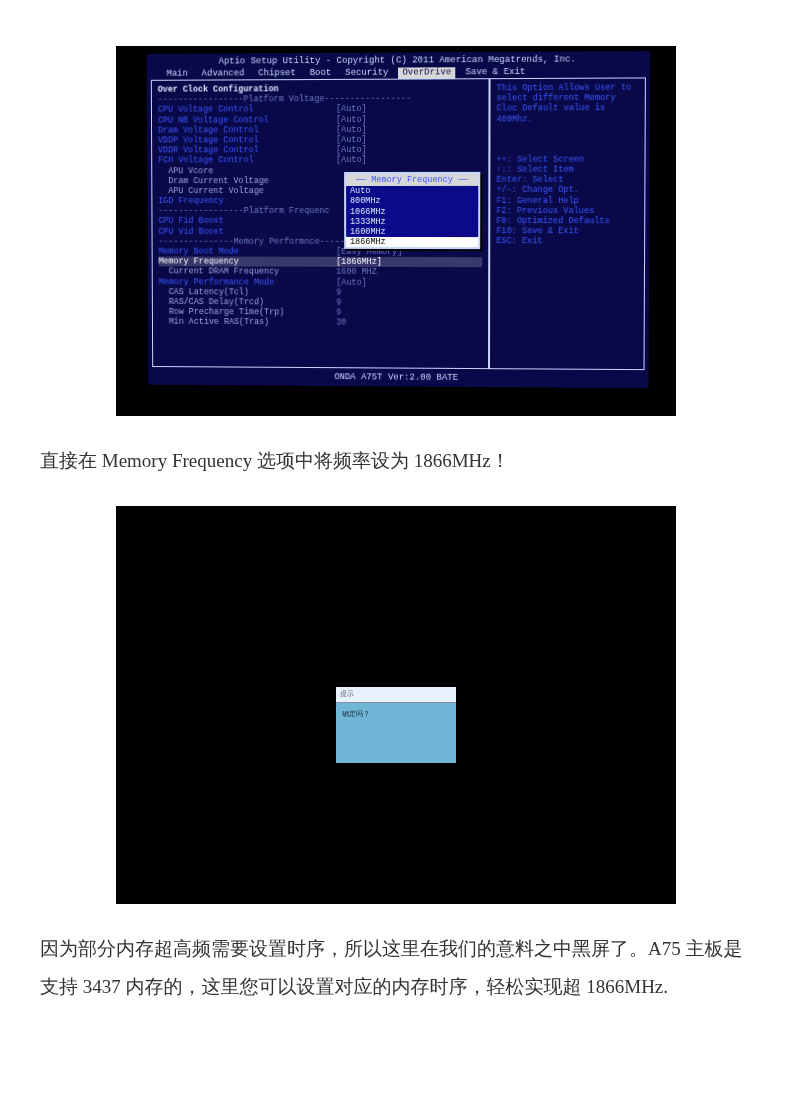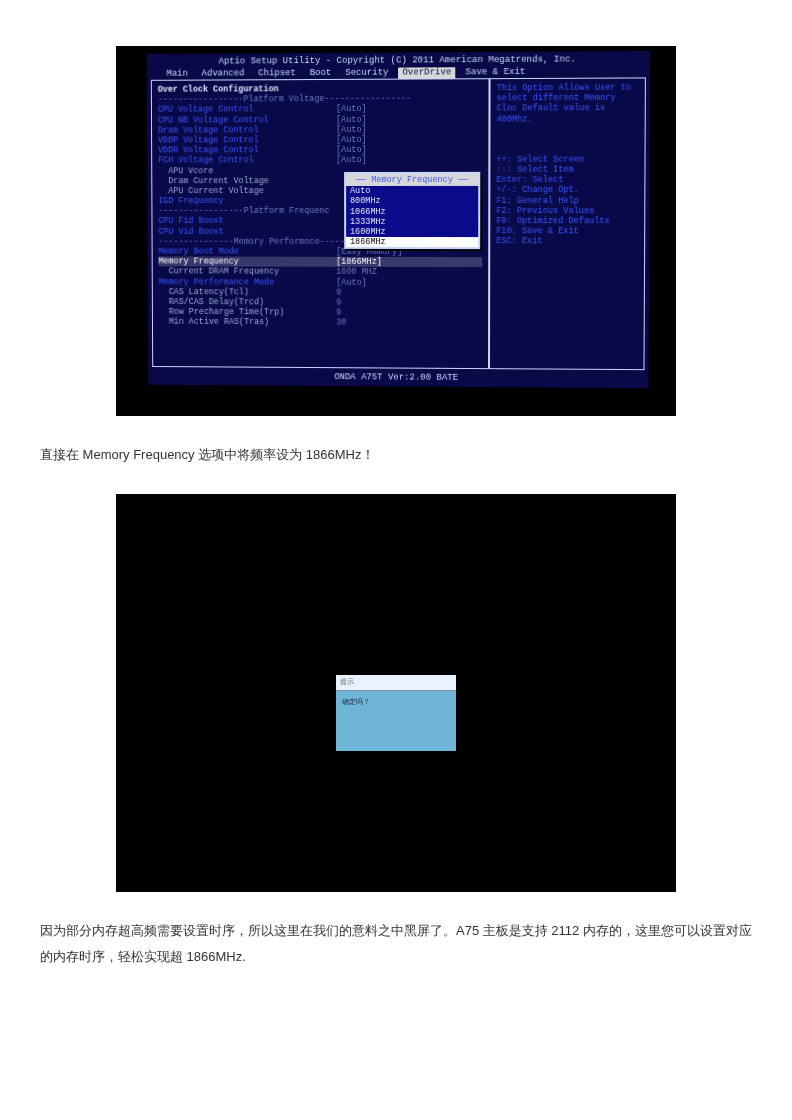--- a/index.html
+++ b/index.html
@@ -103,24 +103,25 @@
   .help-top { color: #3a56ff; margin-bottom: 30px; }
   .help-key { color: #3a56ff; white-space: pre; }
   .bios-footer {
     position: absolute;
     left: 0; right: 0; bottom: 3px;
     text-align: center;
     color: #c8d7ff;
     font-size: 9px;
   }
   .caption {
-    font-size: 13px;
+    font-size: 19px;
     line-height: 2.0;
     margin: 18px 0 26px 0;
     color: #333;
+    font-family: Liberation Serif, serif;
   }
   .black-photo {
     width: 560px;
     height: 398px;
     background: #000;
     position: relative;
   }
   .black-photo .glow {
     position: absolute;
     left: 50%; top: 55%;
@@ -290,13 +291,13 @@
 
 <div class="photo-wrap">
   <div class="black-photo">
     <div class="glow">
       <div class="dlg-top">提示</div>
       <div class="dlg-body">确定吗？</div>
     </div>
   </div>
 </div>
 
-<p class="caption">因为部分内存超高频需要设置时序，所以这里在我们的意料之中黑屏了。A75 主板是支持 2112 内存的，这里您可以设置对应的内存时序，轻松实现超 1866MHz.</p>
+<p class="caption">因为部分内存超高频需要设置时序，所以这里在我们的意料之中黑屏了。A75 主板是支持 3437 内存的，这里您可以设置对应的内存时序，轻松实现超 1866MHz.</p>
 
 </body></html>

